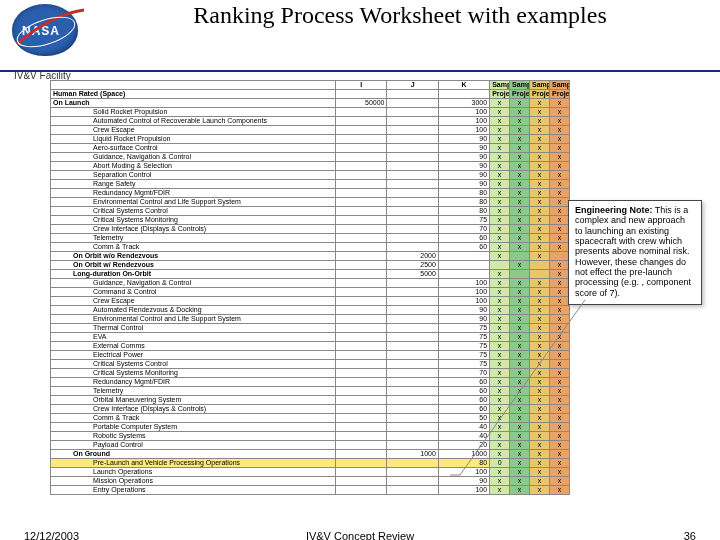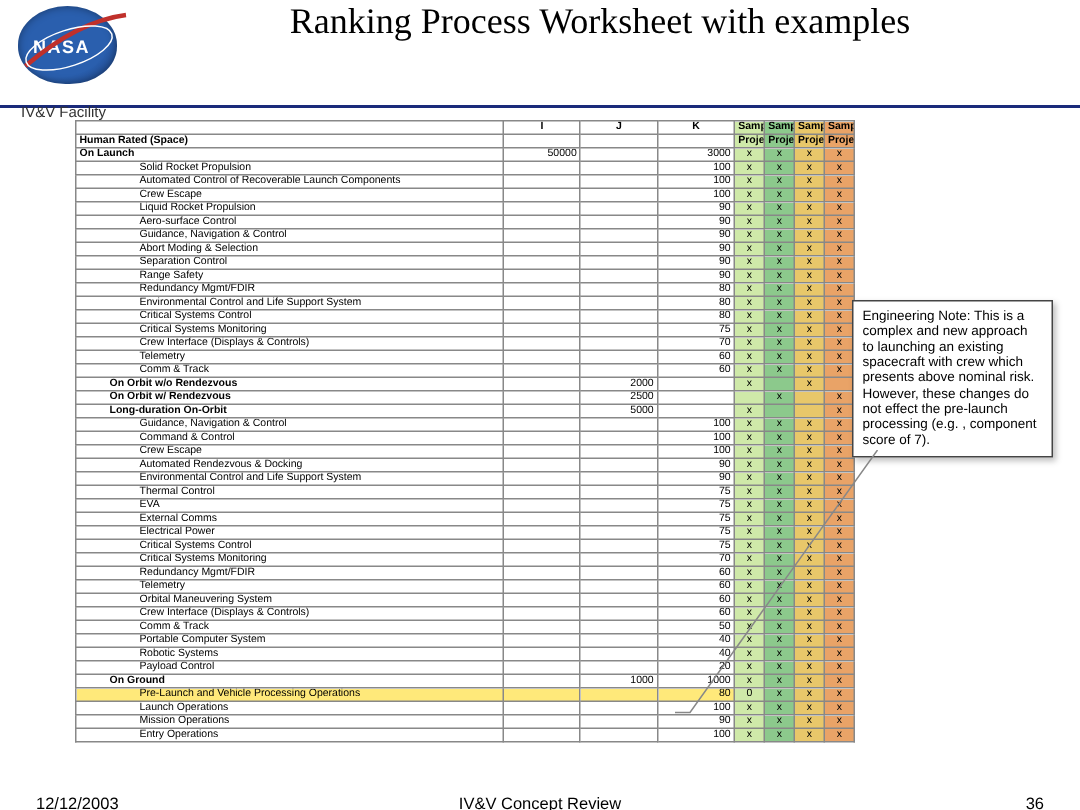--- a/index.html
+++ b/index.html
@@ -91,21 +91,21 @@
     position: absolute;
     right: 18px; top: 200px;
     width: 134px;
     background: #fff;
     border: 1px solid #444;
     box-shadow: 2px 2px 4px rgba(0,0,0,.25);
     padding: 4px 6px 6px 6px;
     font-size: 9px;
     line-height: 1.15;
   }
-  .note b { font-weight: normal; }
+  .note b { font-weight: bold; }
   svg.leader {
     position: absolute;
     pointer-events: none;
   }
   .footer {
     position: absolute;
     left: 0; right: 0; bottom: 10px;
     font-size: 11px;
   }
   .fleft { position: absolute; left: 24px; }

